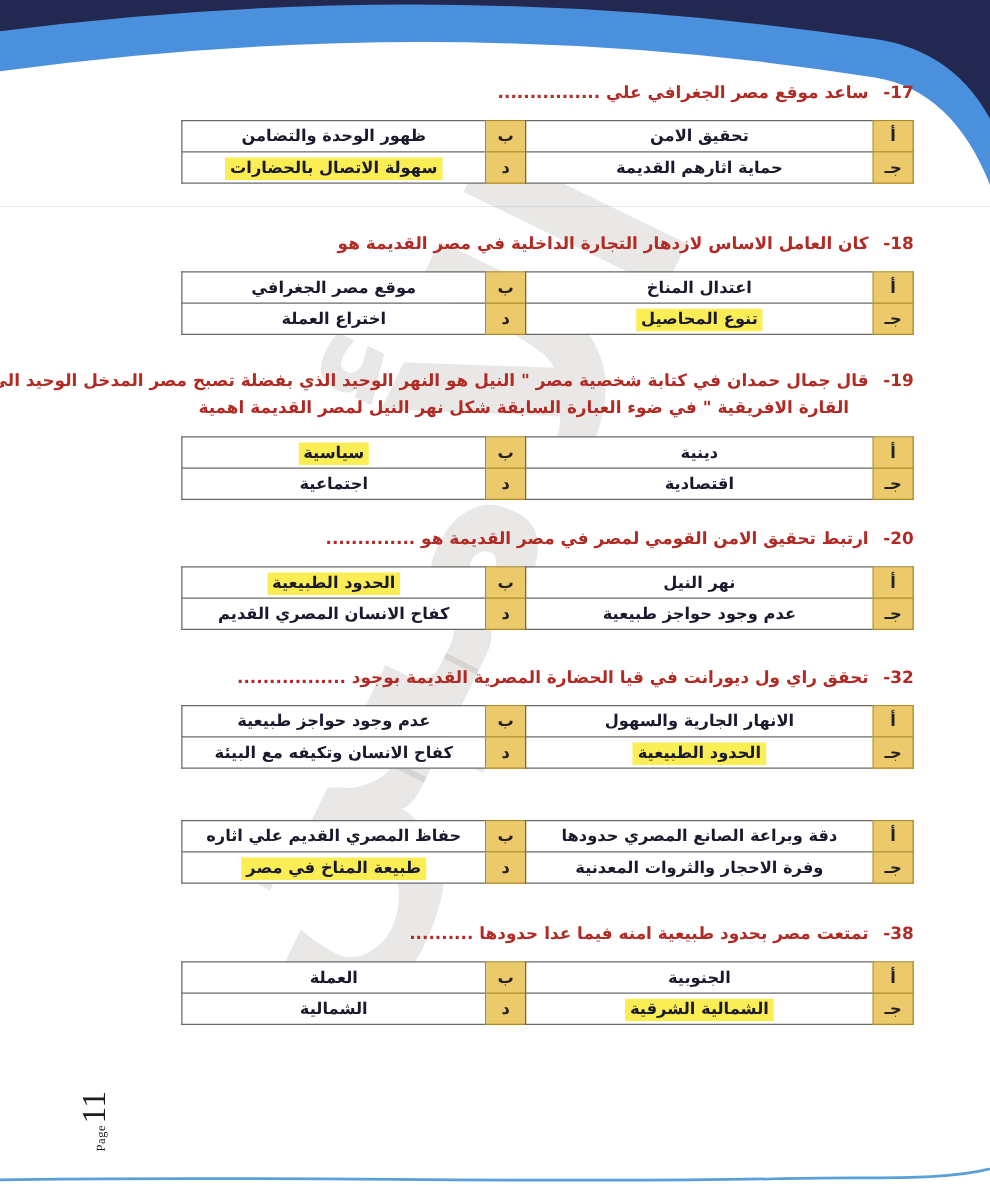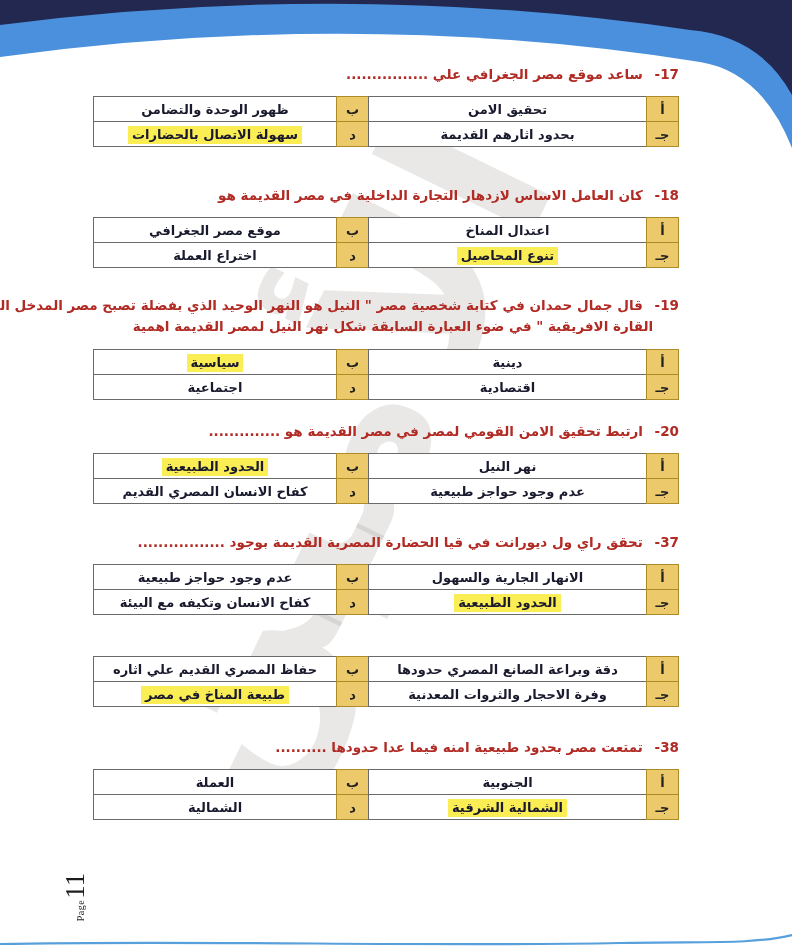--- a/index.html
+++ b/index.html
@@ -23,21 +23,21 @@
   
   .watermark{
     position:absolute;left:80px;top:310px;width:500px;height:300px;
     z-index:1;display:flex;align-items:center;justify-content:center;
     font-size:235px;font-weight:bold;color:rgba(125,120,115,0.17);
     transform:rotate(-64deg);pointer-events:none;white-space:nowrap;
   }
   
   .content{
     position:relative;z-index:2;direction:rtl;
-    padding:65px 113px 0 107px;
+    padding:65px 61px 0 107px;
   }
   .q-block{display:block;}
   .q-block:nth-of-type(1){margin-top:0;}
   .q-block:nth-of-type(2){margin-top:39px;}
   .q-block:nth-of-type(3){margin-top:28px;}
   .q-block:nth-of-type(4){margin-top:22px;}
   .q-block:nth-of-type(5){margin-top:29px;}
   .q-block:nth-of-type(6){margin-top:41px;}
   .q-block:nth-of-type(7){margin-top:31px;}
   .q-head{margin-bottom:13px;}
@@ -107,21 +107,21 @@
     <table class="q-table">
       <tbody>
           <tr>
             <td class="letter-cell col-letter-a">أ</td>
             <td class="col-opt-a"><span>تحقيق الامن</span></td>
             <td class="letter-cell col-letter-b">ب</td>
             <td class="col-opt-b"><span>ظهور الوحدة والتضامن</span></td>
           </tr>
           <tr>
             <td class="letter-cell col-letter-a">جـ</td>
-            <td class="col-opt-a"><span>بحدود اثارهم القديمة</span></td>
+            <td class="col-opt-a"><span>حماية اثارهم القديمة</span></td>
             <td class="letter-cell col-letter-b">د</td>
             <td class="col-opt-b"><span class="hl">سهولة الاتصال بالحضارات</span></td>
           </tr>
         </tbody>
     </table>
   </section>
 
   <section class="q-block">
     <div class="q-head">
       <div class="q-title">
@@ -196,21 +196,21 @@
             <td class="letter-cell col-letter-b">د</td>
             <td class="col-opt-b"><span>كفاح الانسان المصري القديم</span></td>
           </tr>
         </tbody>
     </table>
   </section>
 
   <section class="q-block">
     <div class="q-head">
       <div class="q-title">
-        <span class="q-num">-37</span>
+        <span class="q-num">-32</span>
         <span class="q-text">تحقق راي ول ديورانت في قيا الحضارة المصرية القديمة بوجود .................</span>
       </div>
 
     </div>
     <table class="q-table">
       <tbody>
           <tr>
             <td class="letter-cell col-letter-a">أ</td>
             <td class="col-opt-a"><span>الانهار الجارية والسهول</span></td>
             <td class="letter-cell col-letter-b">ب</td>

